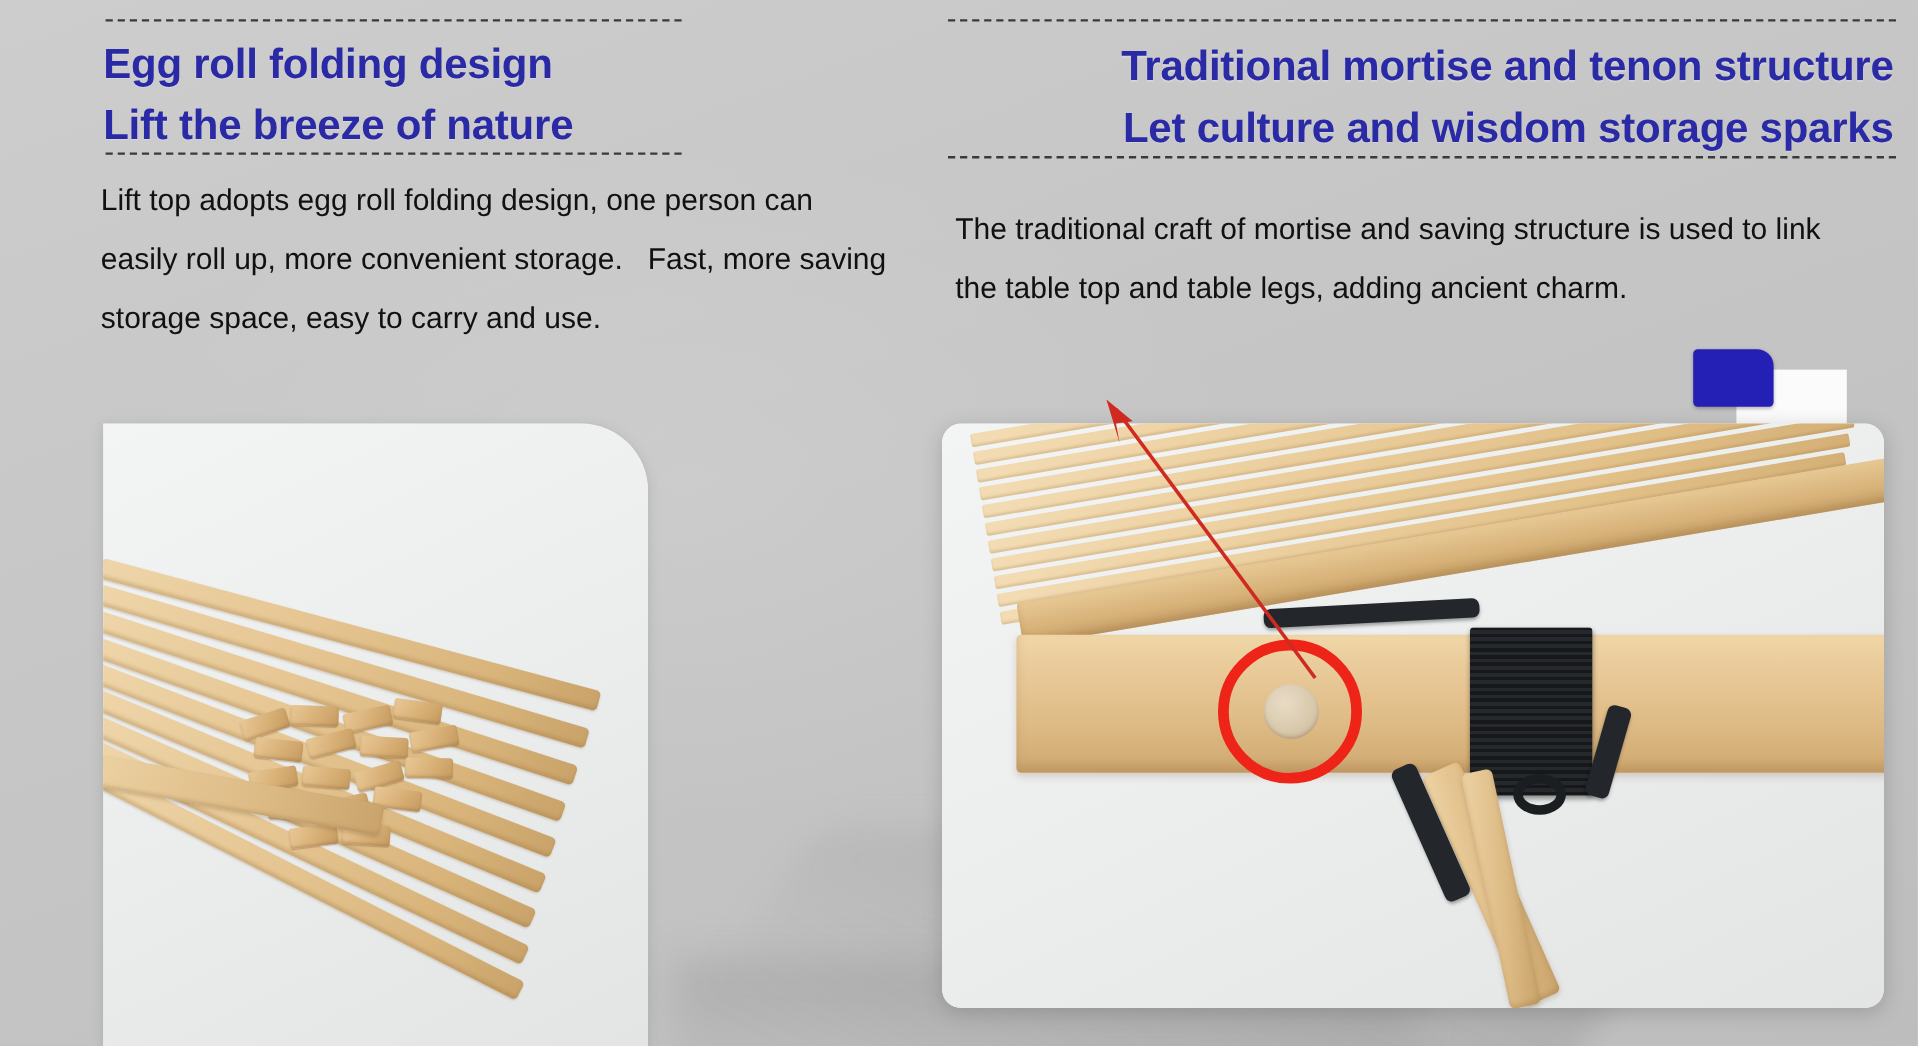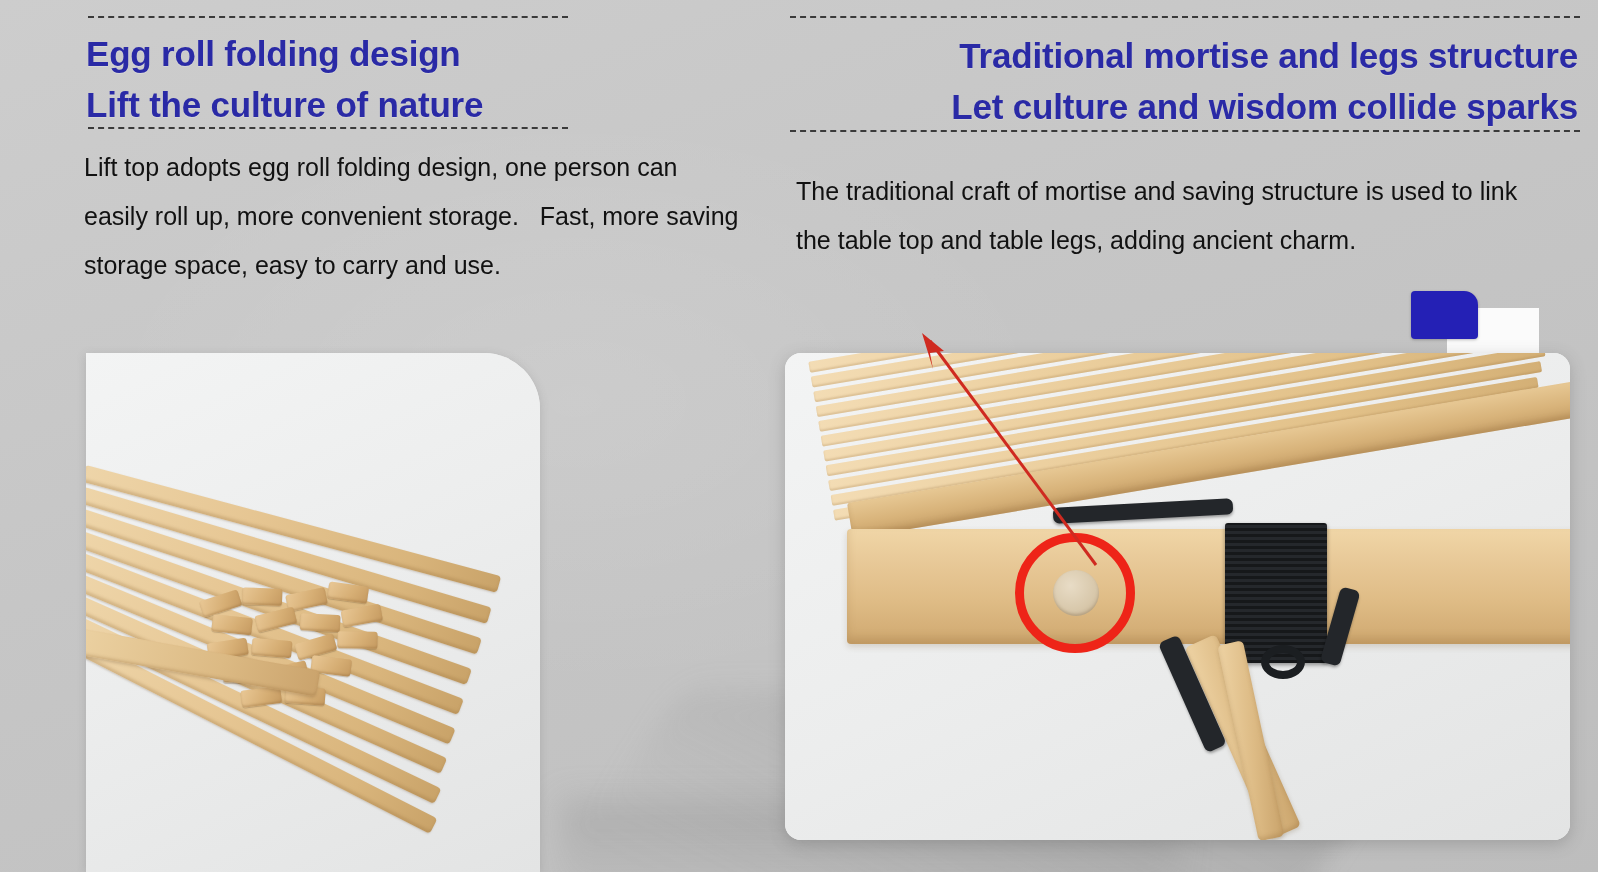--- a/index.html
+++ b/index.html
@@ -299,21 +299,21 @@
 
 <div id="page">
 
   <div class="floor-shadow"></div>
   <div class="floor-shadow2"></div>
 
   <div class="rule rule-top-left"></div>
 
   <h2 class="heading heading-left">
     <span>Egg roll folding design</span>
-    <span class="line2-left">Lift the culture of nature</span>
+    <span class="line2-left">Lift the breeze of nature</span>
   </h2>
 
   <div class="rule rule-bottom-left"></div>
 
   <p class="body-text body-left">Lift top adopts egg roll folding design, one person can  easily roll up, more convenient storage.   Fast, more saving storage space, easy to carry and use.</p>
 
   <div class="card card-left">
     <div class="photo-bg"></div>
 
     <div class="roll-wrap">
@@ -350,22 +350,22 @@
 
     <div class="leg" style="left:-16px; top:296px; width:250px; height:26px; transform:rotate(10deg);"></div>
 
     <div class="leg" style="left:240px; top:660px; width:26px; height:0;"></div>
 
   </div>
 
   <div class="rule rule-top-right"></div>
 
   <h2 class="heading heading-right">
-    <span>Traditional mortise and legs structure</span>
-    <span class="line2-right">Let culture and wisdom collide sparks</span>
+    <span>Traditional mortise and tenon structure</span>
+    <span class="line2-right">Let culture and wisdom storage sparks</span>
   </h2>
 
   <div class="rule rule-bottom-right"></div>
 
   <p class="body-text body-right">The traditional craft of mortise and saving structure is used to link the table top and table legs, adding ancient charm.</p>
 
   <div class="white-sheet"></div>
   <div class="blue-badge"></div>
 
   <div class="card card-right">

